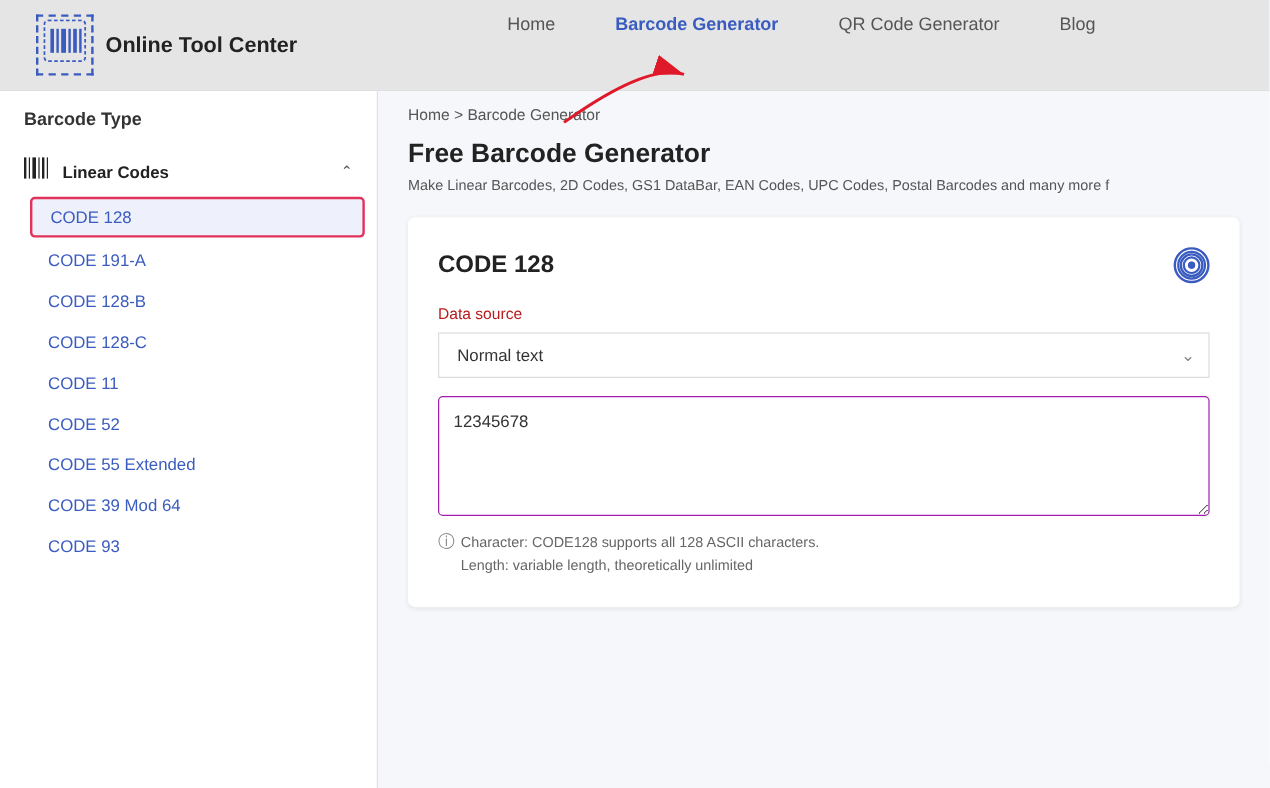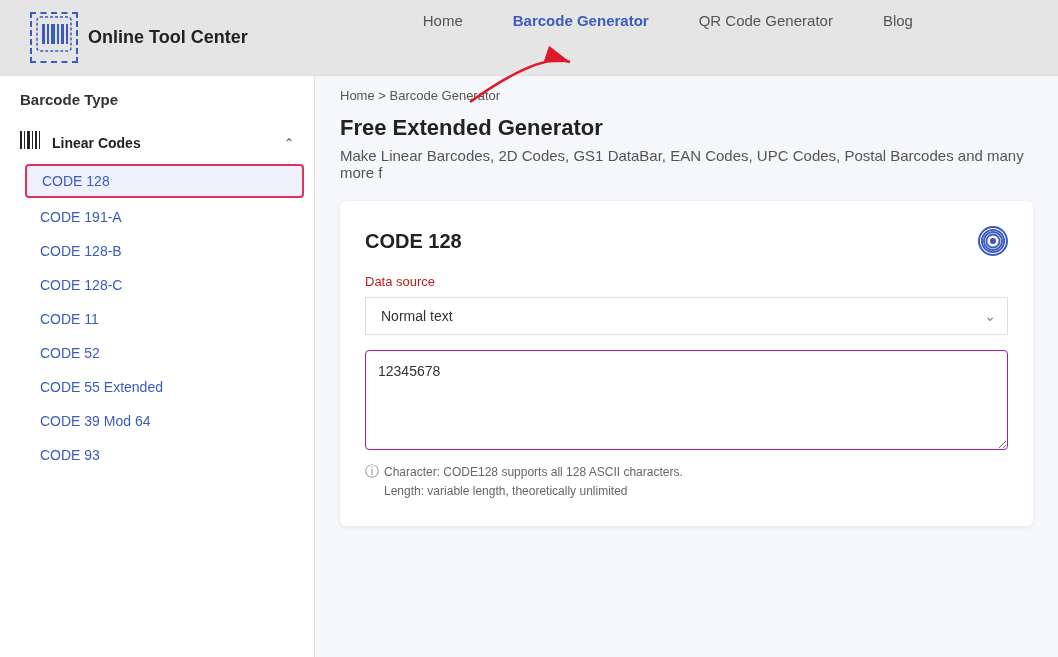--- a/index.html
+++ b/index.html
@@ -133,21 +133,21 @@
     .content-area {
       padding: 0 25px 25px 25px;
     }
     .page-title {
       font-size: 22px;
       font-weight: bold;
       color: #222;
       margin-bottom: 6px;
     }
     .page-subtitle {
-      font-size: 15px;
+      font-size: 12px;
       color: #555;
       margin-bottom: 20px;
     }
     .generator-card {
       background: #fff;
       border-radius: 6px;
       padding: 25px;
       box-shadow: 0 1px 4px rgba(0,0,0,0.08);
     }
     .generator-card-header {
@@ -322,21 +322,21 @@
   </div>
 
   <div class="main-content">
     <div class="breadcrumb">
       <a>Home</a>
       <span>&gt;</span>
       <span>Barcode Generator</span>
     </div>
 
     <div class="content-area">
-      <h1 class="page-title">Free Extended Generator</h1>
+      <h1 class="page-title">Free Barcode Generator</h1>
       <p class="page-subtitle">Make Linear Barcodes, 2D Codes, GS1 DataBar, EAN Codes, UPC Codes, Postal Barcodes and many more f</p>
 
       <div class="generator-card">
         <div class="generator-card-header">
           <h2 class="generator-title">CODE 128</h2>
           <div class="target-icon">
             <svg width="28" height="28" viewBox="0 0 28 28" fill="none" xmlns="http://www.w3.org/2000/svg">
               <circle cx="14" cy="14" r="12" stroke="#3a5bbf" stroke-width="2" fill="none"></circle>
               <circle cx="14" cy="14" r="7" stroke="#3a5bbf" stroke-width="2" fill="none"></circle>
               <circle cx="14" cy="14" r="3" fill="#3a5bbf"></circle>

